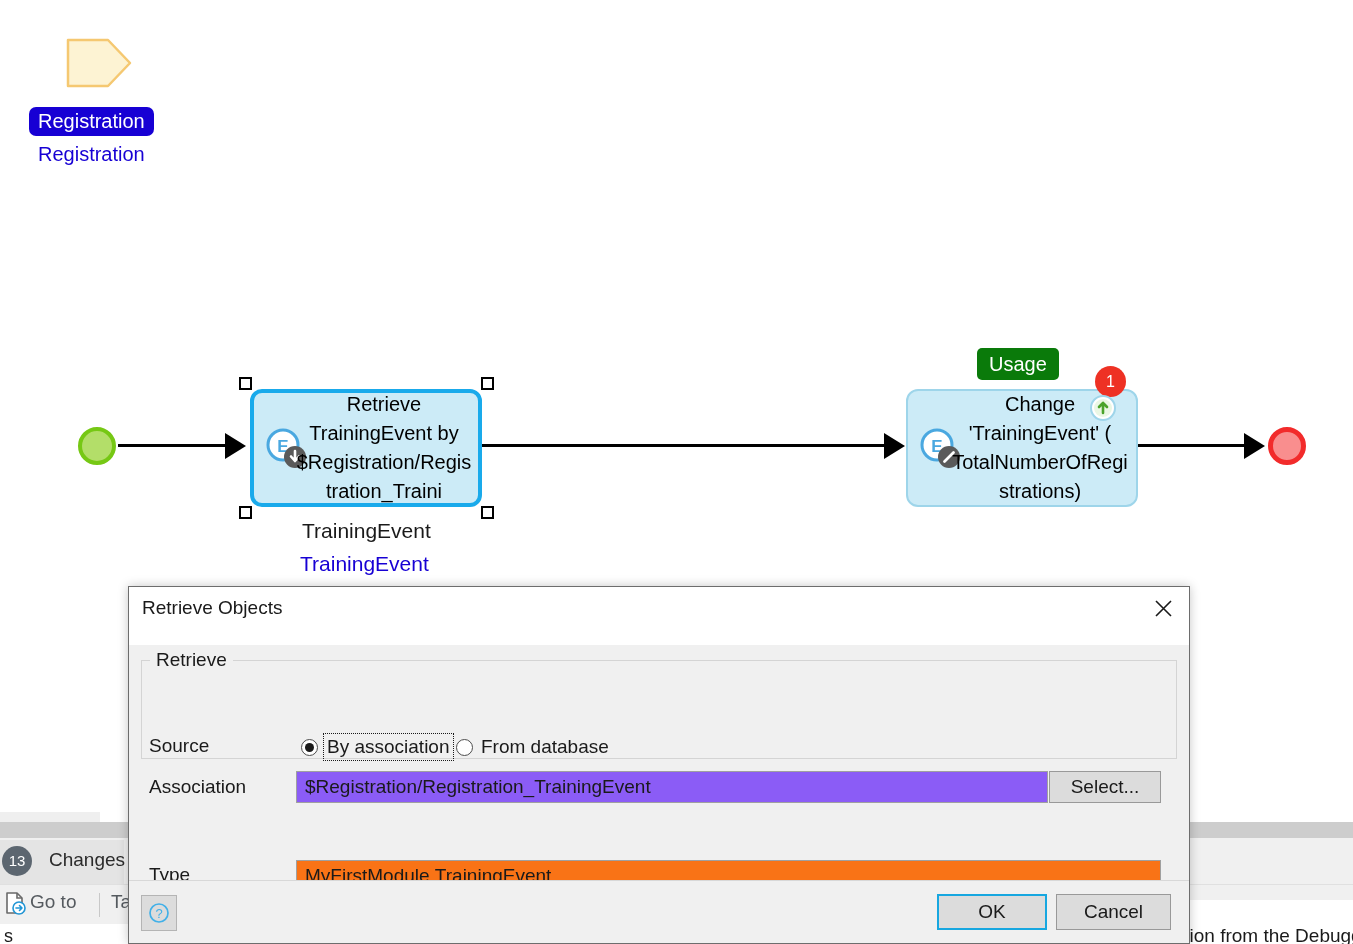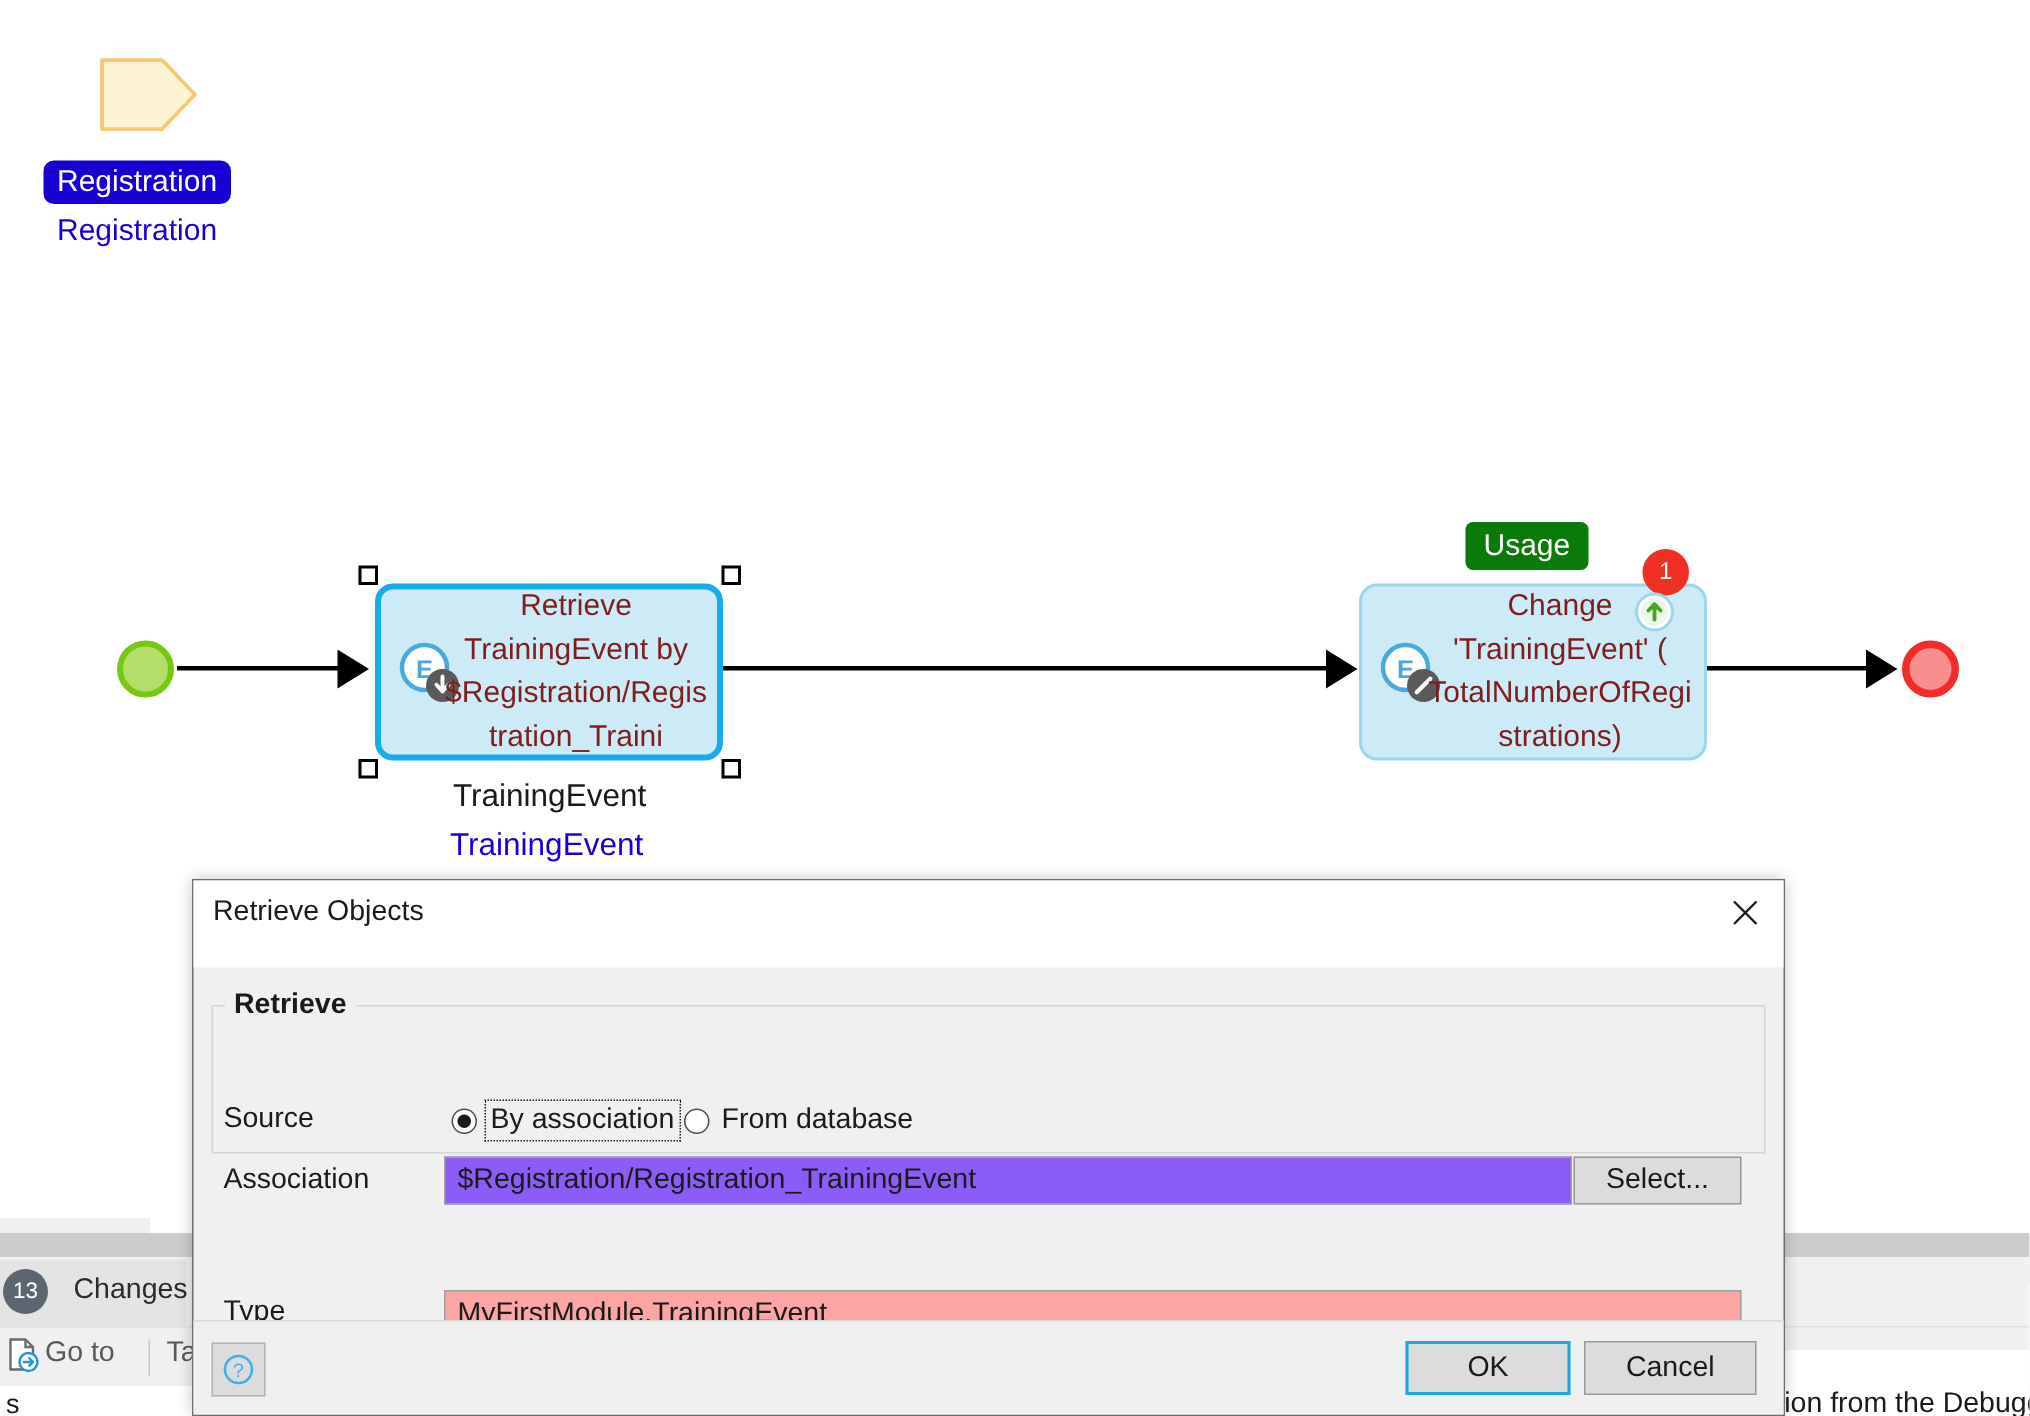--- a/index.html
+++ b/index.html
@@ -98,21 +98,21 @@
     width: 232px; height: 118px;
     border: 2px solid #9ed5ea;
   }
   .activity-text {
     position: absolute;
     left: 0; right: 0; top: 50%;
     transform: translateY(-50%);
     padding: 0 6px 0 42px;
     font-size: 20px;
     line-height: 29px;
-    color: #7f1d1d;
+    color: #000000;
     word-break: break-word;
     box-sizing: border-box;
   }
 
   
   .act-icon {
     position: absolute;
     left: 10px; top: 50%;
     transform: translateY(-50%);
     width: 44px; height: 44px;
@@ -320,21 +320,21 @@
     margin: 0;
     padding: 0;
     background: transparent;
   }
   fieldset.group > legend {
     font-size: 19px;
     color: #1a1a1a;
     padding: 0 6px;
     margin-left: 8px;
   }
-  #group-retrieve { left: 12px; top: 14px; width: 1034px; height: 108px; font-weight: bold; }
+  #group-retrieve { left: 12px; top: 4px; width: 1034px; height: 108px; }
   #group-output   { left: 12px; top: 142px; width: 1034px; height: 112px; }
 
   .field-label {
     position: absolute;
     font-size: 19px;
     color: #1a1a1a;
     white-space: nowrap;
   }
   .textbox {
     position: absolute;
@@ -343,21 +343,21 @@
     border: 1px solid #a0a0a0;
     font-size: 19px;
     color: #1a1a1a;
     padding: 0 8px;
     line-height: 30px;
     height: 32px;
     white-space: nowrap;
     overflow: hidden;
     font-family: "Liberation Sans", sans-serif;
   }
-  .textbox.readonly { background: #fca5a5; }
+  .textbox.readonly { background: #f97316; }
 
   .btn {
     position: absolute;
     box-sizing: border-box;
     background: #dcdcdc;
     border: 1px solid #999999;
     font-size: 19px;
     color: #1a1a1a;
     text-align: center;
     cursor: pointer;

